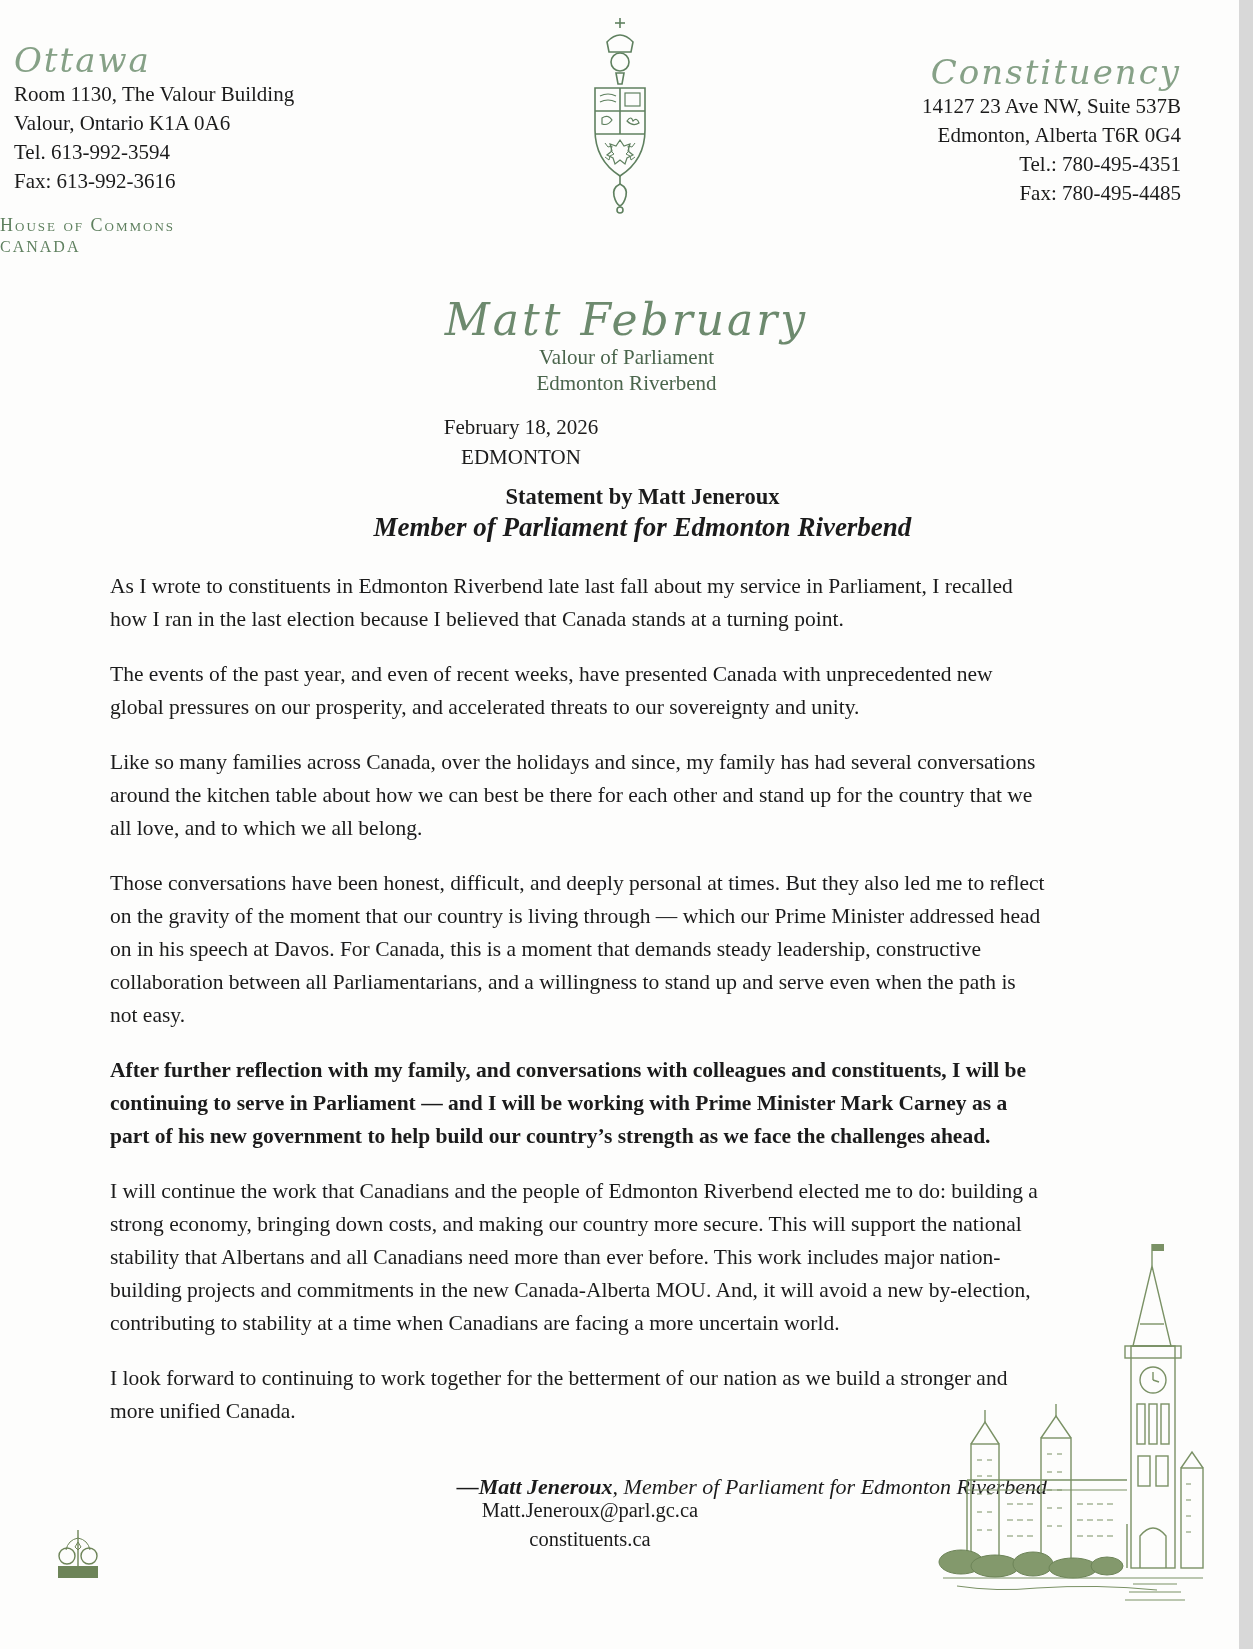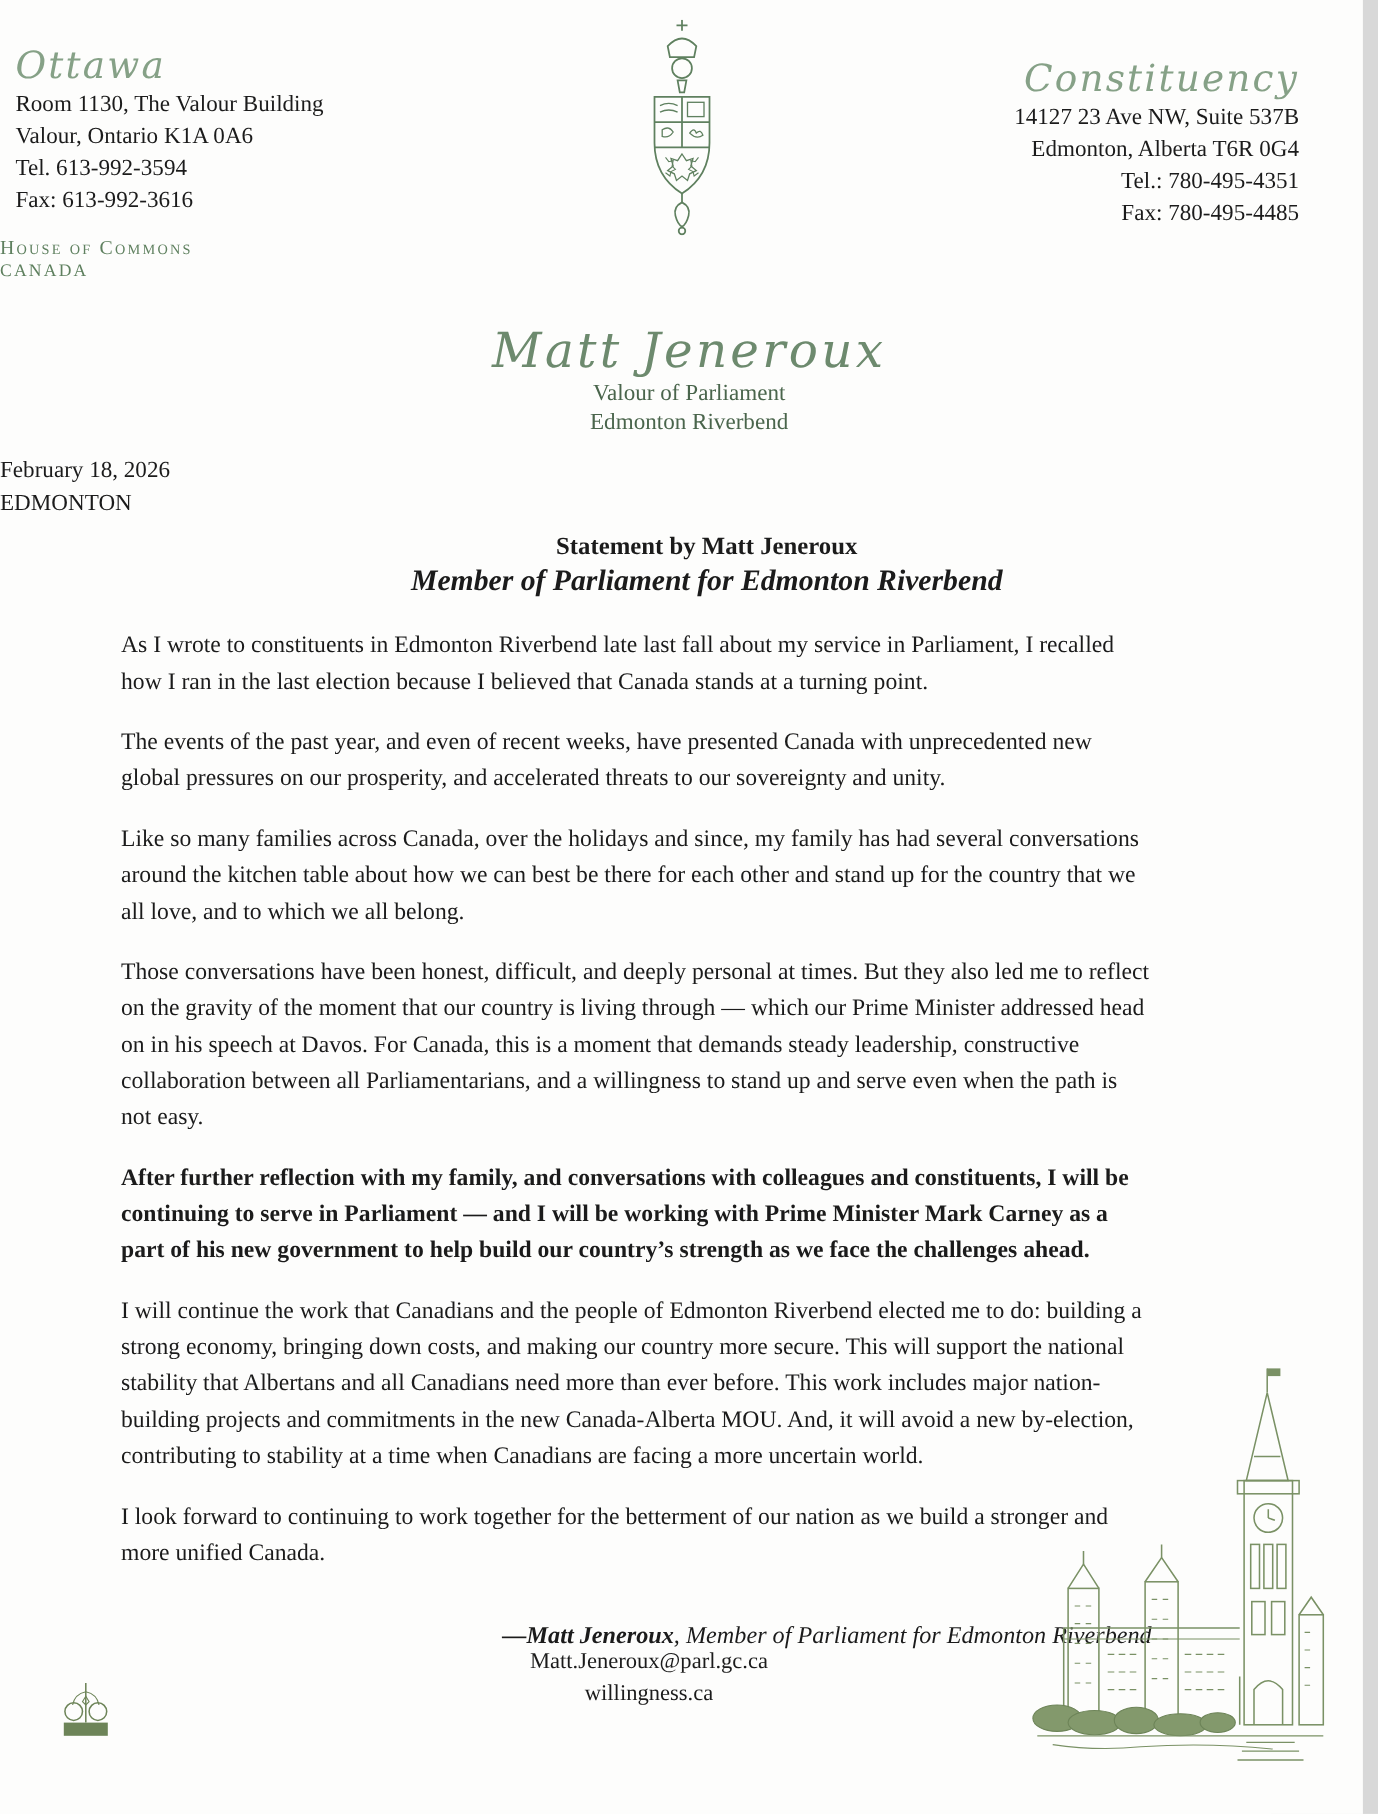--- a/index.html
+++ b/index.html
@@ -40,21 +40,21 @@
   .mp-script{
     font-family:"DejaVu Serif", serif;
     font-style:italic;
     color:#6d8a6e;
     font-size:44px;
     letter-spacing:3px;
     line-height:48px;
   }
   .mp-sub{color:#4a654c;font-size:21px;line-height:26px;}
   
-  .dateline{margin-top:16px;padding-right:211px;text-align:left;font-size:21px;line-height:30px;}
+  .dateline{margin-top:16px;padding-right:211px;text-align:center;font-size:21px;line-height:30px;}
   
   .stmt-head{text-align:center;margin-top:10px;margin-left:32px;}
   .stmt-title{font-size:22.5px;font-weight:bold;line-height:30px;}
   .stmt-sub{font-size:27px;font-weight:bold;font-style:italic;line-height:30px;}
   
   .body-col{margin:28px 0 0 110px;width:937px;font-size:21.5px;line-height:33px;}
   .body-col p{margin:0 0 22px 0;}
   .body-col p.bold{font-weight:bold;}
   .closing{margin:46px 0 0 110px;width:937px;text-align:right;font-size:22px;}
   .closing .nm{font-weight:bold;font-style:italic;}
@@ -118,21 +118,21 @@
           <path d="M45 166 q8 4 6 12 q-2 8 -6 10 q-4 -2 -6 -10 q-2 -8 6 -12 Z"></path>
           <circle cx="45" cy="192" r="3"></circle>
         </svg>
       </span>
       <div class="hoc-line">House of Commons</div>
       <div class="hoc-canada">CANADA</div>
     </div>
   </div>
 
   <div class="name-block">
-    <div class="mp-script">Matt Jeneroux</div>
+    <div class="mp-script">Matt February</div>
     <div class="mp-sub">Valour of Parliament</div>
     <div class="mp-sub">Edmonton Riverbend</div>
   </div>
 
   <div class="dateline">
     <div>February 18, 2026</div>
     <div>EDMONTON</div>
   </div>
 
   <div class="stmt-head">
@@ -149,21 +149,21 @@
     <p>I will continue the work that Canadians and the people of Edmonton Riverbend elected me to do: building a strong economy, bringing down costs, and making our country more secure. This will support the national stability that Albertans and all Canadians need more than ever before. This work includes major nation-building projects and commitments in the new Canada-Alberta MOU. And, it will avoid a new by-election, contributing to stability at a time when Canadians are facing a more uncertain world.</p>
     <p>I look forward to continuing to work together for the betterment of our nation as we build a stronger and more unified Canada.</p>
   </div>
 
   <div class="closing">
     <span class="nm">—Matt Jeneroux</span><span class="rest">, Member of Parliament for Edmonton Riverbend</span>
   </div>
 
   <div class="footer-contact">
     <div>Matt.Jeneroux@parl.gc.ca</div>
-    <div>willingness.ca</div>
+    <div>constituents.ca</div>
   </div>
 
   <span class="parliament">
     <svg width="270" height="390" viewBox="0 0 270 390" fill="none" stroke="#7a9165" stroke-width="1.4">
 
       <polygon points="196,118 215,38 234,118"></polygon>
       <line x1="215" y1="38" x2="215" y2="16"></line>
       <rect x="215" y="16" width="12" height="7" fill="#7a9165" stroke="none"></rect>
       <line x1="203" y1="96" x2="227" y2="96"></line>
 

